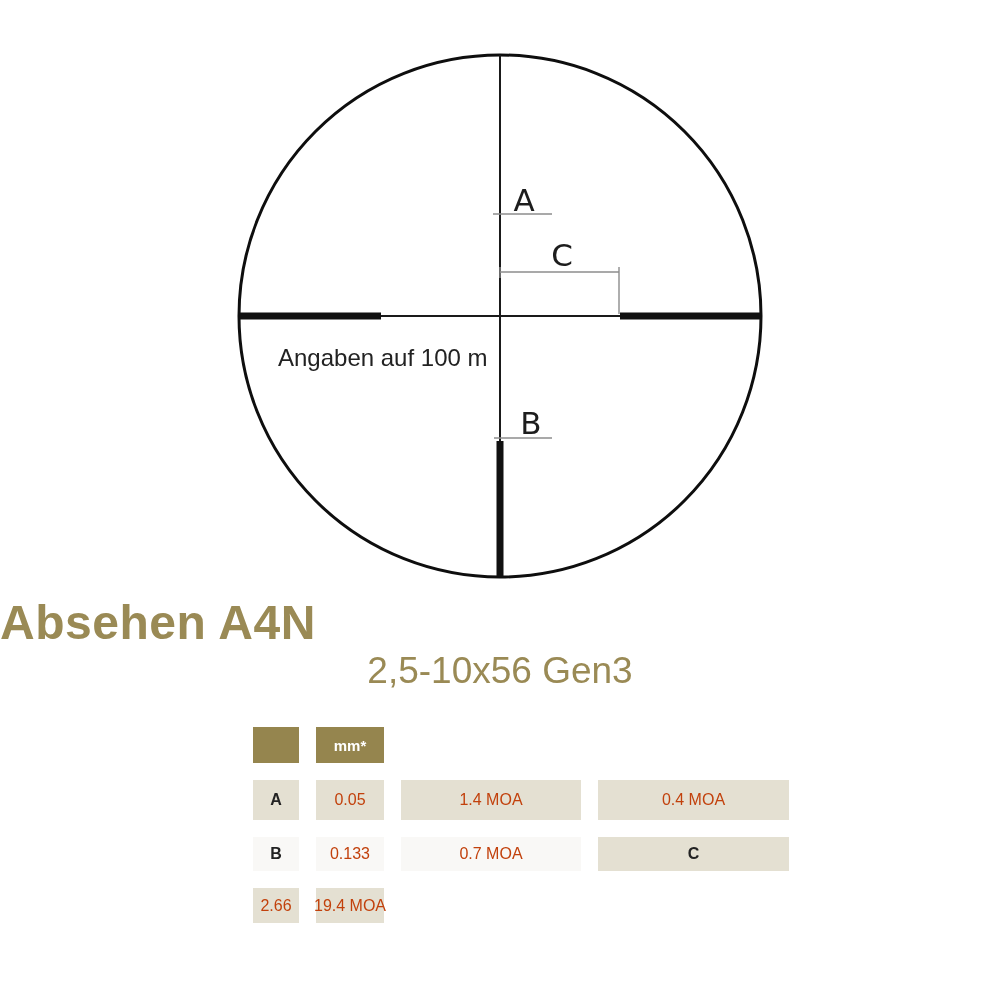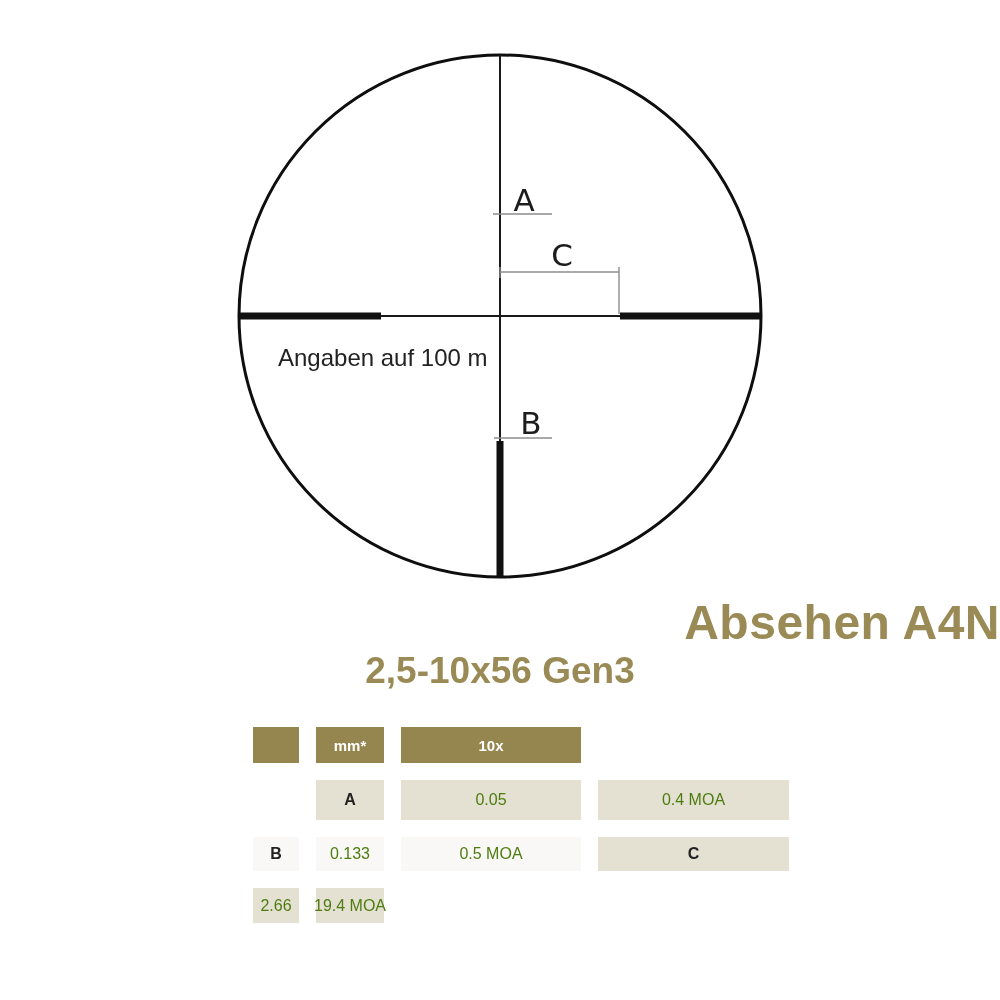--- a/index.html
+++ b/index.html
@@ -4,37 +4,37 @@
 <style>
   html,body{margin:0;padding:0;background:#ffffff;}
   .page{
     position:relative;width:1000px;height:1000px;background:#fff;overflow:hidden;
     font-family:"Liberation Sans",sans-serif;
   }
   .reticle-svg{position:absolute;left:0;top:0;}
   .diagram-label{font-family:"DejaVu Sans","Liberation Sans",sans-serif;fill:#1d1d1d;}
   .note-text{font-family:"Liberation Sans",sans-serif;fill:#222;}
   .title{
-    position:absolute;left:0;top:595px;width:1000px;text-align:right;
+    position:absolute;left:0;top:595px;width:1000px;text-align:left;
     font-size:48px;font-weight:700;color:var(--gold,#9a8a55);letter-spacing:0.5px;
   }
   .subtitle{
     position:absolute;left:0;top:650px;width:1000px;text-align:center;
-    font-size:37px;font-weight:700;color:var(--gold,#9a8a55);
+    font-size:37px;font-weight:400;color:var(--gold,#9a8a55);
   }
   .spec-table{
     position:absolute;left:253px;top:727px;
     display:grid;
     grid-template-columns:46px 68px 180px 191px;
     grid-template-rows:36px 40px 34px 35px 37px;
     gap:17px;
   }
   .cell{
     display:flex;align-items:center;justify-content:center;
-    font-size:16px;color:#4d7c0f;white-space:nowrap;
+    font-size:16px;color:#c2410c;white-space:nowrap;
   }
   .th{background:var(--table_header,#95854e);color:#fff;font-weight:700;font-size:15px;}
   .moa{background:var(--moa_bg,#f4f3ef);font-size:15px;color:#3a3a3a;}
   .plain{background:transparent;}
   .beige{background:var(--row_beige,#e4e0d2);}
   .light{background:var(--row_light,#f9f8f6);}
   .rowlabel{font-weight:700;color:#222;}
 </style>
 </head>
 <body>
@@ -66,31 +66,31 @@
     <text x="278" y="366" text-anchor="start" font-size="24" class="note-text">Angaben auf 100 m</text>
   </svg>
 
   <div class="title">Absehen A4N</div>
   <div class="subtitle">2,5-10x56 Gen3</div>
 
   <div class="spec-table">
 
     <div class="cell th"></div>
     <div class="cell th">mm*</div>
-    <div class="cell th">10x</div>
 
     <div class="cell plain"></div>
     <div class="cell plain"></div>
 
     <div class="cell beige rowlabel">A</div>
     <div class="cell beige">0.05</div>
+    <div class="cell beige">1.4 MOA</div>
     <div class="cell beige">0.4 MOA</div>
 
     <div class="cell light rowlabel">B</div>
     <div class="cell light">0.133</div>
-    <div class="cell light">0.5 MOA</div>
+    <div class="cell light">0.7 MOA</div>
 
     <div class="cell beige rowlabel">C</div>
     <div class="cell beige">2.66</div>
     <div class="cell beige">19.4 MOA</div>
   </div>
 
 </div>
 
 </body></html>

